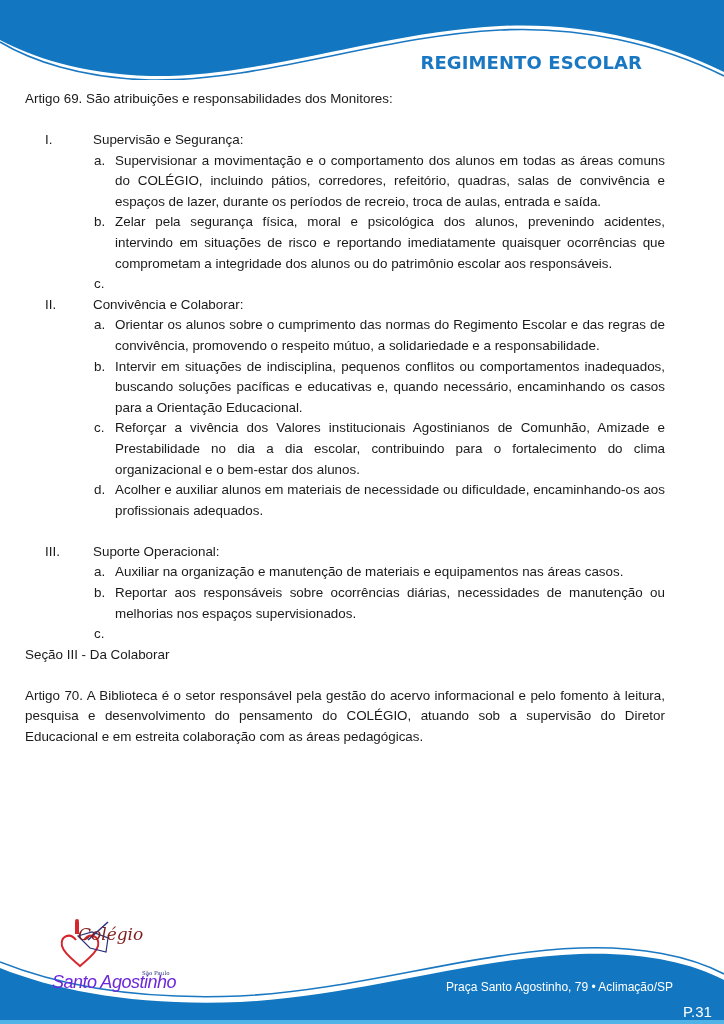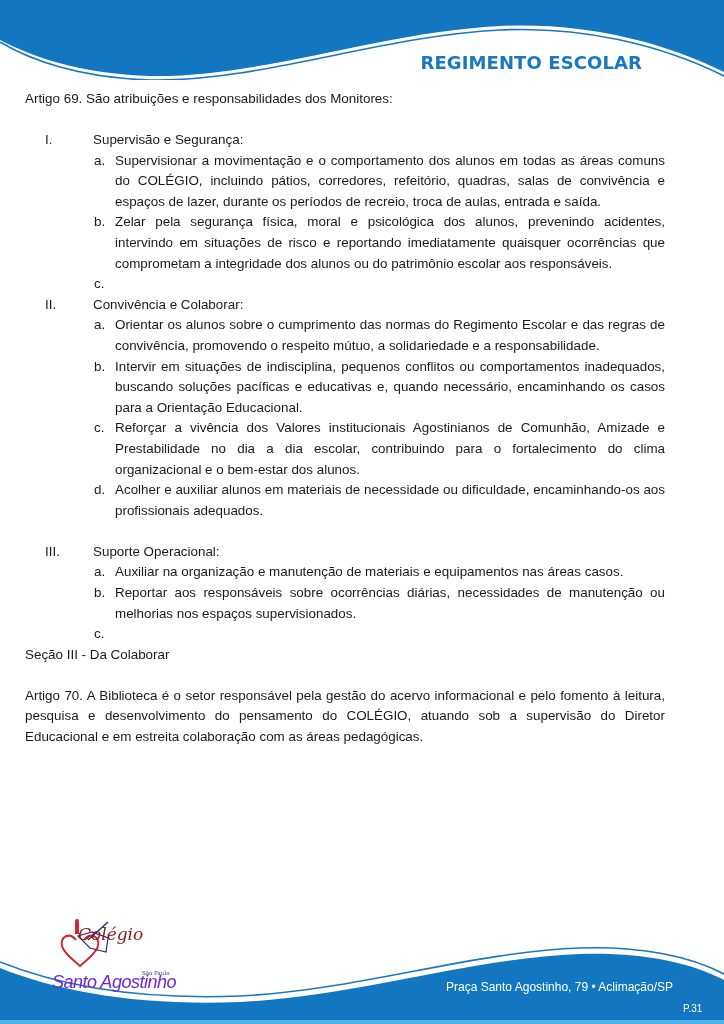--- a/index.html
+++ b/index.html
@@ -46,21 +46,21 @@
     .logo-text-3 {
       position: absolute; left: 142px; top: 970px;
       font-family: "DejaVu Serif", serif; font-size: 5.5px; color: #2a2f7a;
     }
     .footer-address {
       position: absolute; left: 446px; top: 980px;
       font-size: 12px; line-height: 15px; color: #ffffff;
     }
     .page-number {
       position: absolute; left: 683px; top: 1003px;
-      font-size: 10px; color: #ffffff;
+      font-size: 15px; color: #ffffff;
     }
   </style>
 </head>
 <body>
 
 <svg class="header-wave" viewBox="0 0 724 80" preserveAspectRatio="none">
   <path d="M0,0 L724,0 L724,72 C660,40 580,22 500,26 C380,32 260,78 150,76 C80,74 30,56 0,40 Z" fill="#1277c0"></path>
   <path d="M0,42 C30,60 80,78 150,80 C260,82 380,36 500,30 C580,26 660,44 724,76" fill="none" stroke="#1a78c2" stroke-width="1.6"></path>
 </svg>
 <div class="doc-title">REGIMENTO ESCOLAR</div>

